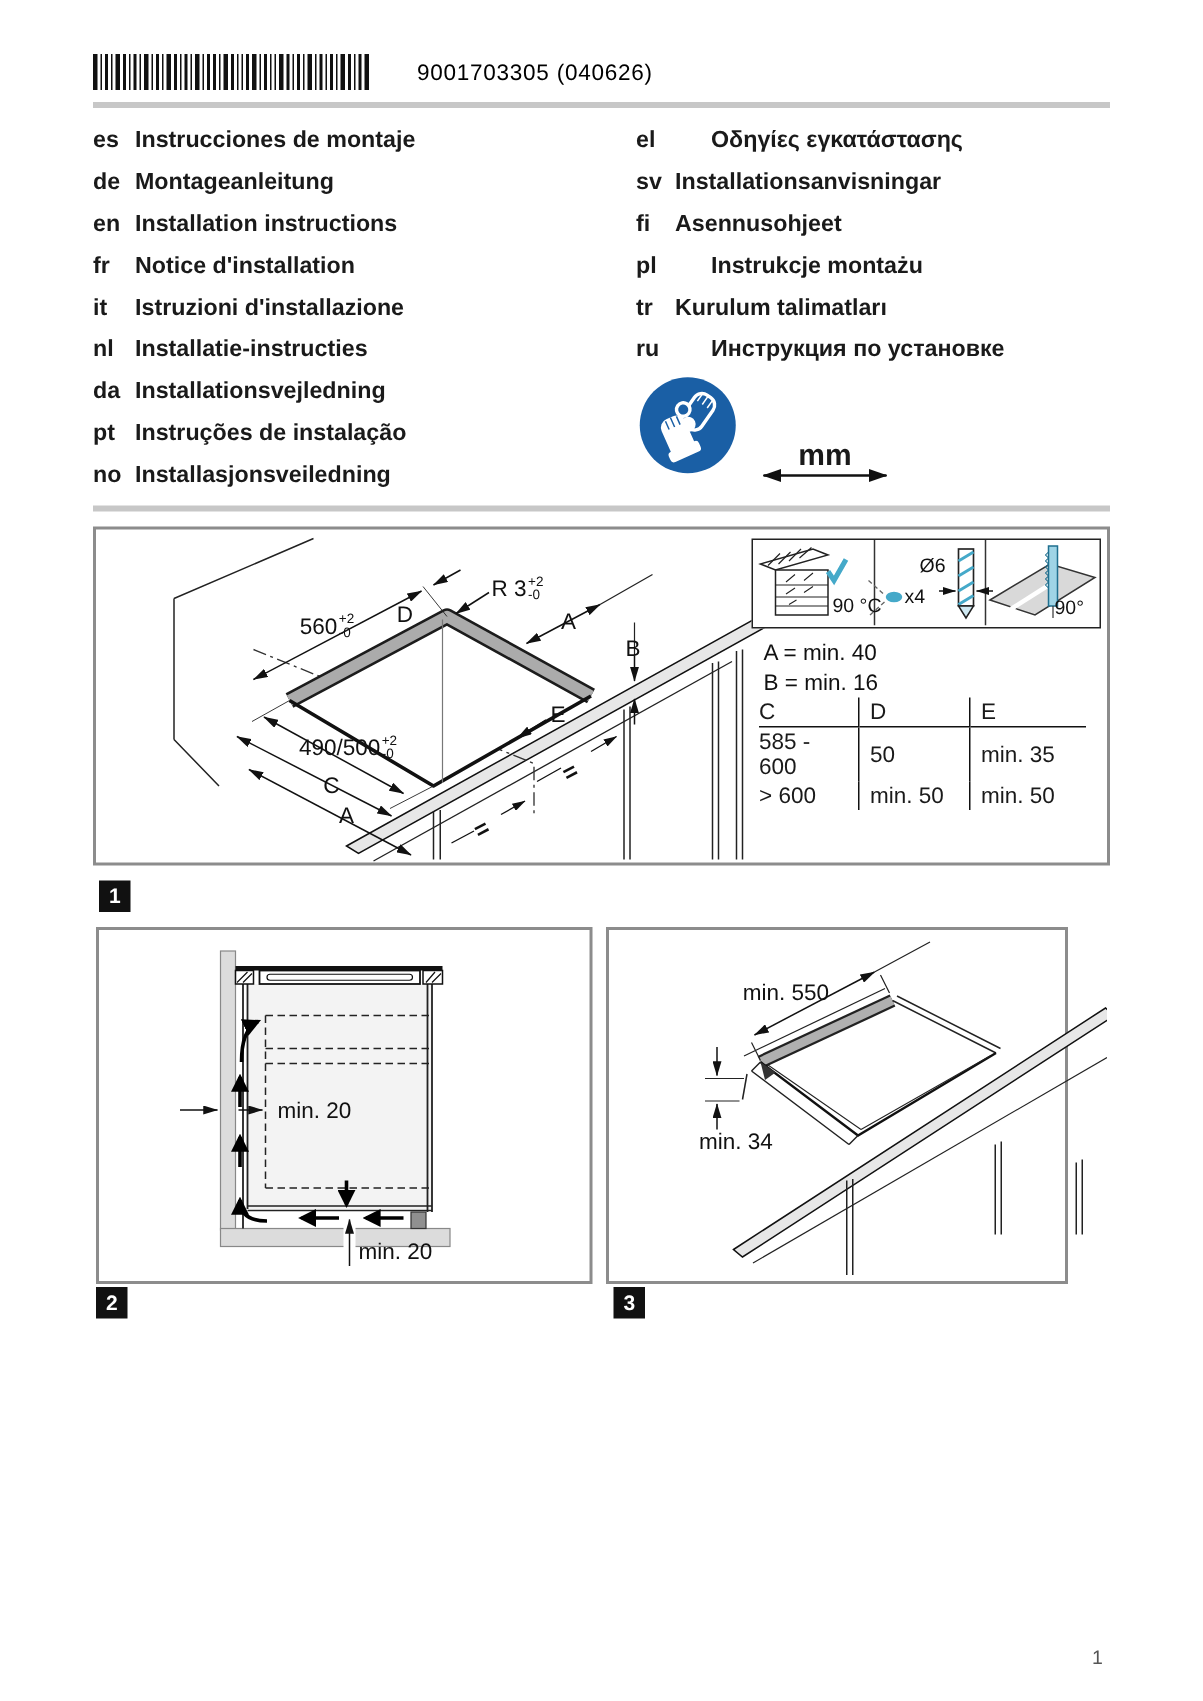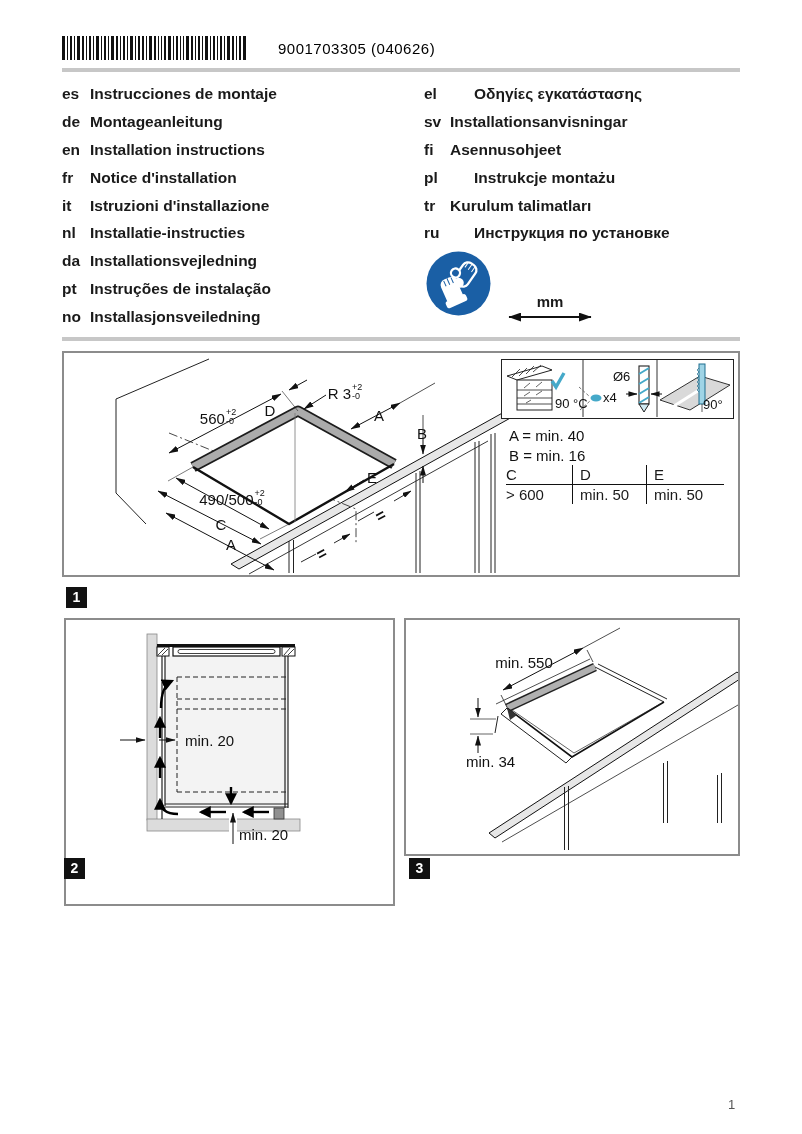--- a/index.html
+++ b/index.html
@@ -13,41 +13,41 @@
             font-weight:bold;font-size:15.5px;white-space:nowrap;}
   .lang-row .code{display:inline-block;min-width:24px;margin-right:4px;}
   #lang-right .lang-row .code{min-width:22px;}
   #lang-right .lang-row.wide .code{min-width:46px;}
   
   .figbox{position:absolute;border:2px solid #8c8c8c;background:#fff;box-sizing:border-box;}
   .figlabel{position:absolute;width:21px;height:21px;background:#111;color:#fff;
             font-size:14px;font-weight:bold;text-align:center;line-height:21px;}
   .lbl{position:absolute;font-size:15px;white-space:nowrap;color:#111;}
   .ctr{transform:translate(-50%,-50%);}
-  .dim{display:inline-flex;align-items:flex-start;font-size:15px;}
+  .dim{display:inline-flex;align-items:center;font-size:15px;}
   .tol{display:inline-flex;flex-direction:column;font-size:9px;line-height:9px;
        margin-left:1px;margin-top:-2px;}
   .eq{font-weight:bold;font-size:16px;}
   
   #iconstrip{position:absolute;left:437px;top:6px;width:233px;height:60px;
              border:1.5px solid #222;background:#fff;box-sizing:border-box;}
   #iconstrip .lbl{font-size:13px;}
   
   #cde-table{position:absolute;left:442px;top:112px;border-collapse:collapse;font-size:15px;}
   #cde-table th,#cde-table td{font-weight:normal;text-align:left;padding:1px 4px 1px 0;}
   #cde-table th{border-bottom:1.5px solid #111;}
   #cde-table th:nth-child(2),#cde-table td:nth-child(2),
   #cde-table th:nth-child(3),#cde-table td:nth-child(3){border-left:1.2px solid #111;padding-left:7px;}
   #cde-table th:nth-child(1),#cde-table td:nth-child(1){width:62px;}
   #cde-table th:nth-child(2),#cde-table td:nth-child(2){width:62px;}
   #cde-table th:nth-child(3),#cde-table td:nth-child(3){width:66px;}
   #barcode-number{position:absolute;left:278px;top:40px;font-size:15px;
                   letter-spacing:.5px;color:#000000;}
   #mm-label{position:absolute;left:504px;top:293px;width:92px;text-align:center;
-            font-weight:bold;font-size:15px;}
+            font-weight:bold;font-size:20px;}
   #page-number{position:absolute;left:728px;top:1097px;font-size:13px;color:#555;}
 </style>
 </head>
 <body>
 
 <div id="page">
 
   <svg class="abs" style="left:62px;top:36px" width="186" height="26" viewBox="0 0 186 26">
     <path fill="#111" d="M0 0h3v24h-3z M5 0h1v24h-1z M8 0h2v24h-2z M12 0h1v24h-1z M15 0h3v24h-3z M20 0h2v24h-2z M24 0h1v24h-1z M27 0h2v24h-2z M31 0h1v24h-1z M34 0h3v24h-3z M39 0h1v24h-1z M42 0h2v24h-2z M46 0h1v24h-1z M49 0h3v24h-3z M54 0h2v24h-2z M58 0h1v24h-1z M61 0h2v24h-2z M65 0h1v24h-1z M68 0h3v24h-3z M73 0h1v24h-1z M76 0h2v24h-2z M80 0h2v24h-2z M84 0h1v24h-1z M87 0h3v24h-3z M92 0h2v24h-2z M96 0h1v24h-1z M99 0h1v24h-1z M102 0h2v24h-2z M106 0h3v24h-3z M111 0h1v24h-1z M114 0h2v24h-2z M118 0h1v24h-1z M121 0h1v24h-1z M124 0h3v24h-3z M129 0h2v24h-2z M133 0h1v24h-1z M136 0h2v24h-2z M140 0h1v24h-1z M143 0h3v24h-3z M148 0h1v24h-1z M151 0h2v24h-2z M155 0h1v24h-1z M158 0h2v24h-2z M162 0h1v24h-1z M165 0h3v24h-3z M170 0h2v24h-2z M174 0h1v24h-1z M177 0h2v24h-2z M181 0h3v24h-3z"></path>
   </svg>
@@ -271,30 +271,35 @@
     <table id="cde-table">
       <thead>
         <tr>
           <th>C</th>
           <th>D</th>
           <th>E</th>
         </tr>
       </thead>
       <tbody>
         <tr>
+          <td>585 - 600</td>
+          <td>50</td>
+          <td>min. 35</td>
+        </tr>
+        <tr>
           <td>&gt; 600</td>
           <td>min. 50</td>
           <td>min. 50</td>
         </tr>
       </tbody>
     </table>
   </div>
   <div class="figlabel" style="left:66px;top:587px">1</div>
 
-  <div class="figbox" style="left:64px;top:618px;width:331px;height:288px">
+  <div class="figbox" style="left:64px;top:618px;width:331px;height:238px">
     <svg class="abs" style="left:0;top:0" width="327" height="234" viewBox="0 0 327 234">
       <defs>
         <marker id="a3" viewBox="0 0 10 6" refX="9.5" refY="3" markerWidth="10" markerHeight="6" orient="auto-start-reverse">
             <path d="M0 0L10 3L0 6z" fill="#111"></path>
           </marker>
         <marker id="f3" viewBox="0 0 8 8" refX="6.5" refY="4" markerWidth="5" markerHeight="5" orient="auto">
             <path d="M0 0L8 4L0 8z" fill="#000"></path>
           </marker>
       </defs>
 
@@ -328,21 +333,21 @@
       <line x1="93" y1="120" x2="109" y2="120" stroke="#111" stroke-width="1" marker-end="url(#a3)"></line>
 
       <rect x="163" y="197" width="8" height="16" fill="#fff"></rect>
       <line x1="167" y1="224" x2="167" y2="193" stroke="#111" stroke-width="1" marker-end="url(#a3)"></line>
     </svg>
     <div class="lbl" style="left:119px;top:112px">min. 20</div>
     <div class="lbl" style="left:173px;top:206px">min. 20</div>
   </div>
   <div class="figlabel" style="left:64px;top:858px">2</div>
 
-  <div class="figbox" style="left:404px;top:618px;width:336px;height:238px">
+  <div class="figbox" style="left:404px;top:618px;width:308px;height:238px">
     <svg class="abs" style="left:0;top:0" width="332" height="234" viewBox="0 0 332 234">
       <defs>
         <marker id="a4" viewBox="0 0 10 6" refX="9.5" refY="3" markerWidth="10" markerHeight="6" orient="auto-start-reverse">
             <path d="M0 0L10 3L0 6z" fill="#111"></path>
           </marker>
       </defs>
 
       <polygon points="83,213 331,52 337,57 89,218" fill="#e7e7e7" stroke="#111" stroke-width="1"></polygon>
       <path d="M96 222L332 85" stroke="#222" stroke-width="0.8"></path>
       <path d="M158.5 167V230 M162.5 166V230 M257.5 143V203 M261.5 141V203 M311.5 155V203 M315.5 153V203" stroke="#222" stroke-width="1" fill="none"></path>

